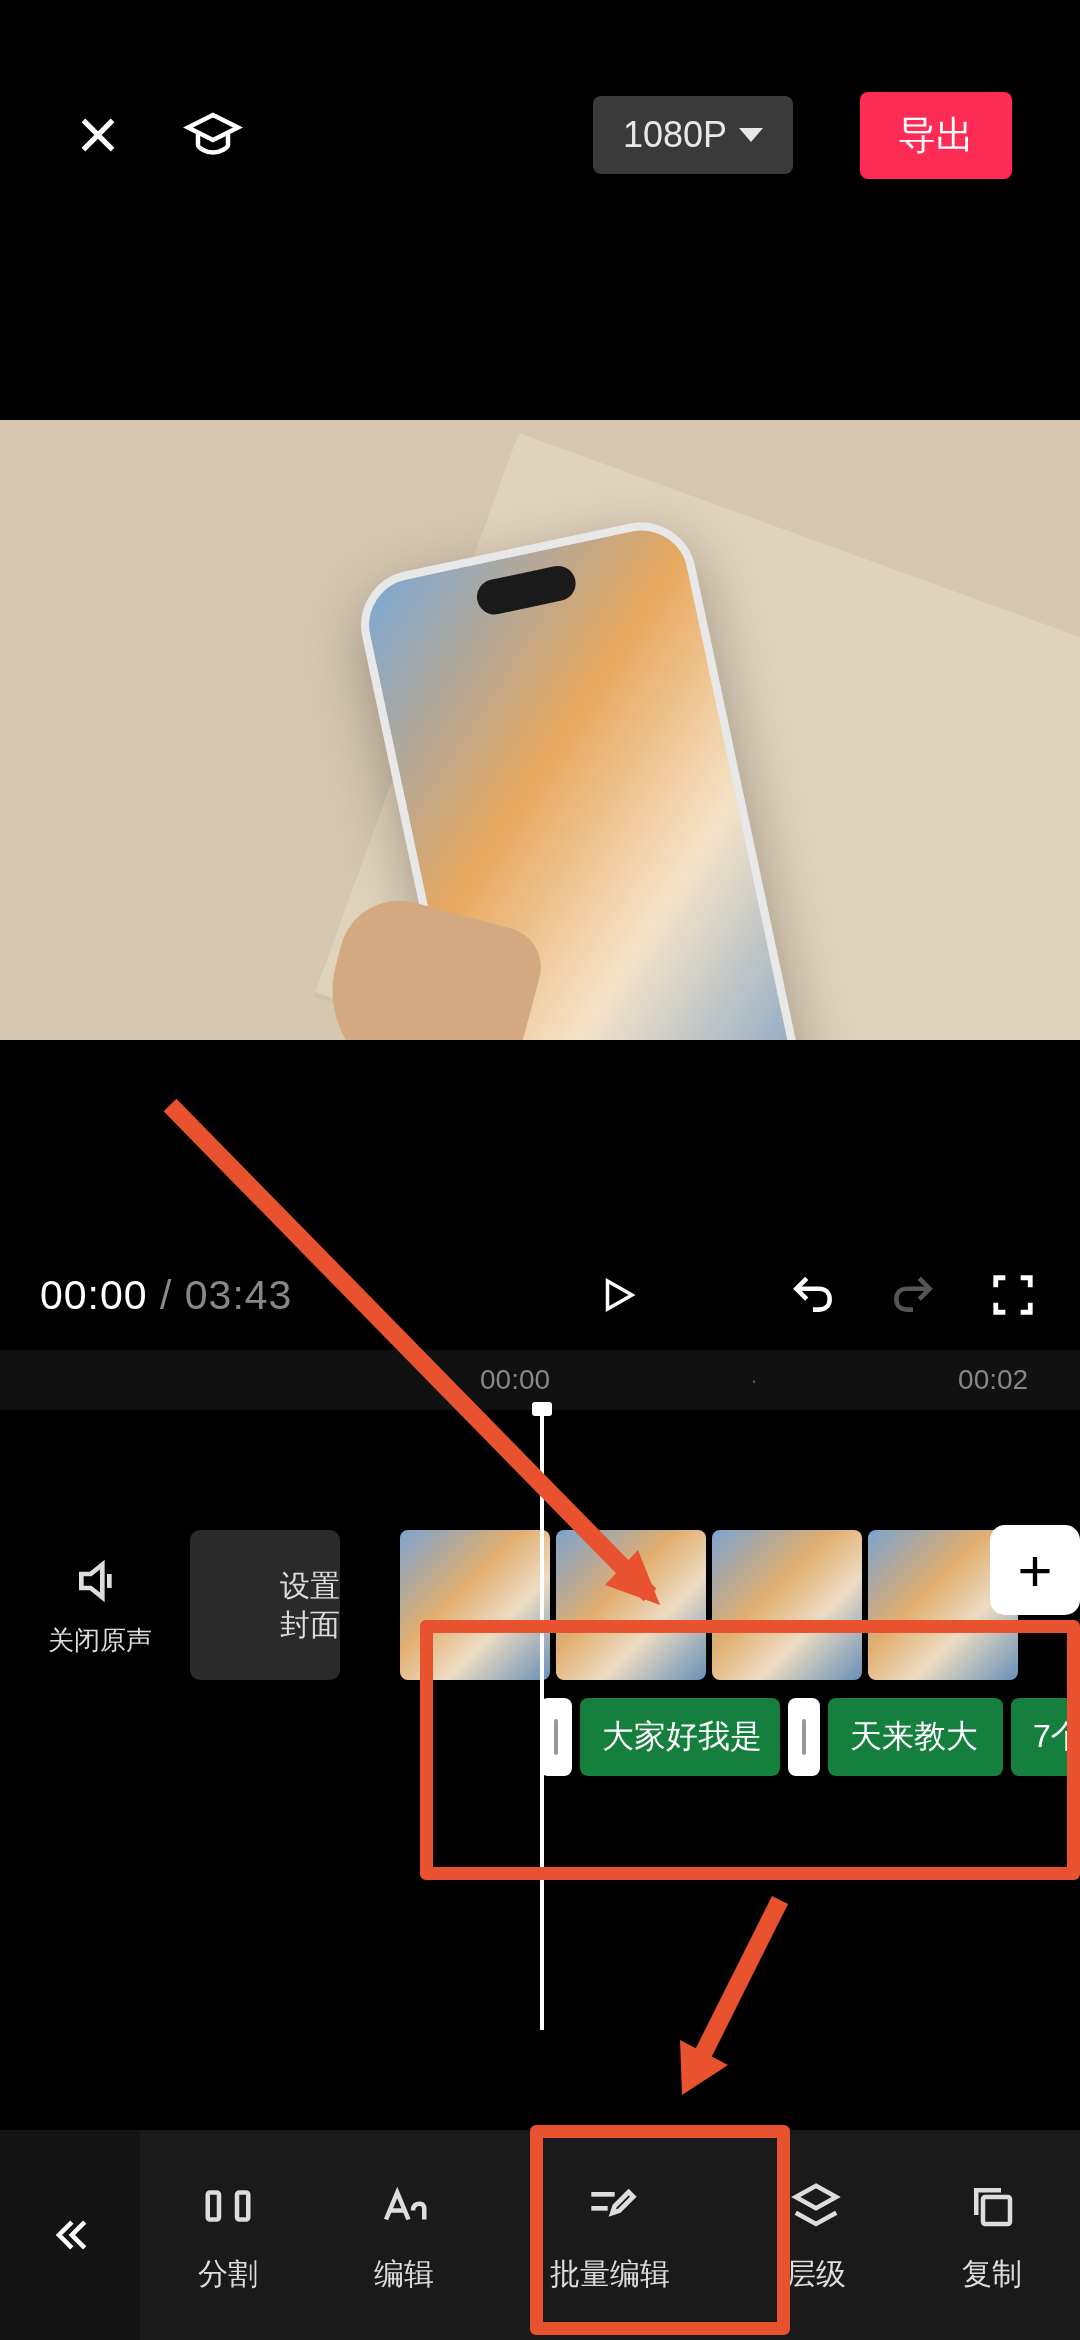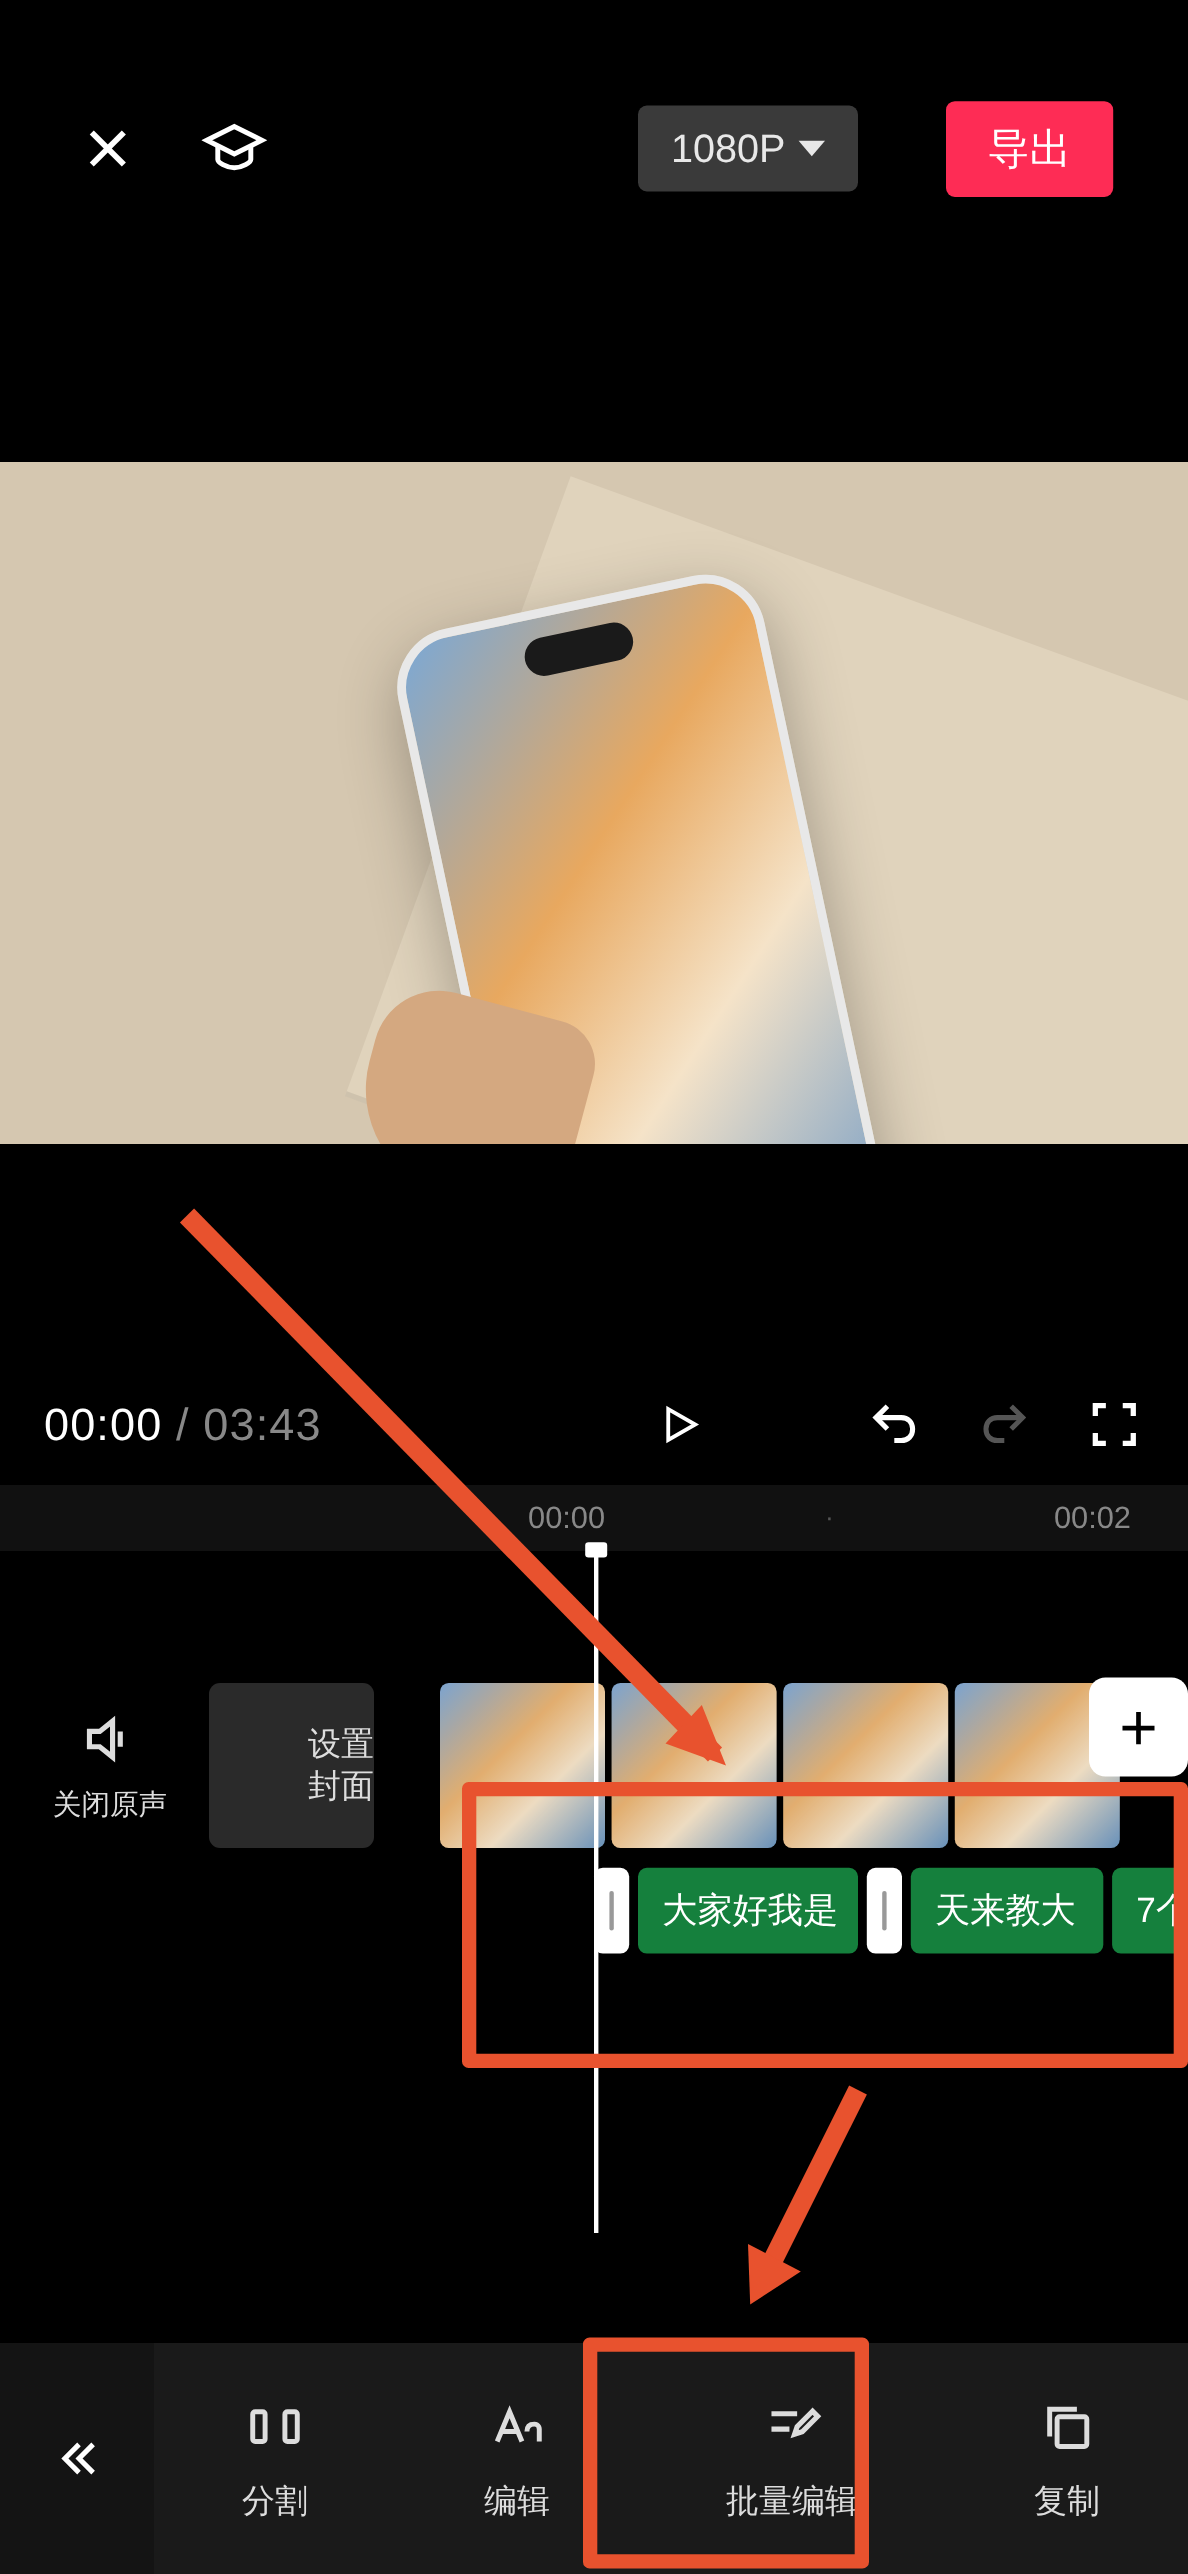--- a/index.html
+++ b/index.html
@@ -64,21 +64,21 @@
       border-top: 14px solid #e8e8e8;
     }
     .export-btn {
       background: #fe2c55;
       color: #fff;
       padding: 18px 38px;
       border-radius: 8px;
       font-size: 38px;
       font-weight: 500;
       cursor: pointer;
-      margin-left: 25px;
+      margin-left: 12px;
     }
     
     
     .preview-area {
       margin-top: 210px;
       height: 620px;
       background: #d5c7b0;
       position: relative;
       overflow: hidden;
     }
@@ -591,20 +591,29 @@
           <line x1="4" y1="7" x2="14" y2="7"></line>
             <line x1="4" y1="13" x2="11" y2="13"></line>
           <path d="M20 6 L14 12 L13 15 L16 14 L22 8 Z"></path>
         </svg>
       </div>
       <span class="toolbar-label">批量编辑</span>
     </div>
     <div class="toolbar-item">
       <div class="toolbar-icon">
         <svg width="54" height="54" viewBox="0 0 24 24" fill="none" stroke="#ddd" stroke-width="2">
+          <polygon points="12,3 21,8 12,13 3,8"></polygon>
+            <polyline points="3,15 12,20 21,15"></polyline>
+        </svg>
+      </div>
+      <span class="toolbar-label">层级</span>
+    </div>
+    <div class="toolbar-item">
+      <div class="toolbar-icon">
+        <svg width="54" height="54" viewBox="0 0 24 24" fill="none" stroke="#ddd" stroke-width="2">
           <rect x="8" y="8" width="12" height="12" rx="1"></rect>
             <path d="M5 16 V5 H16"></path>
         </svg>
       </div>
       <span class="toolbar-label">复制</span>
     </div>
   </div>
 </div>
 
 </body></html>

